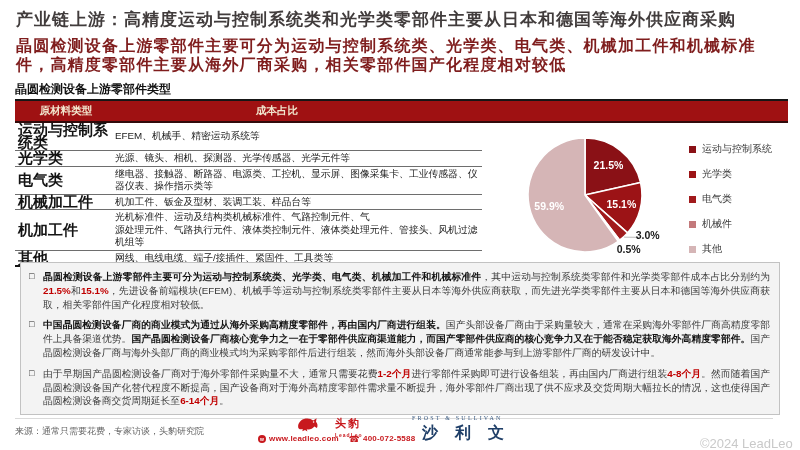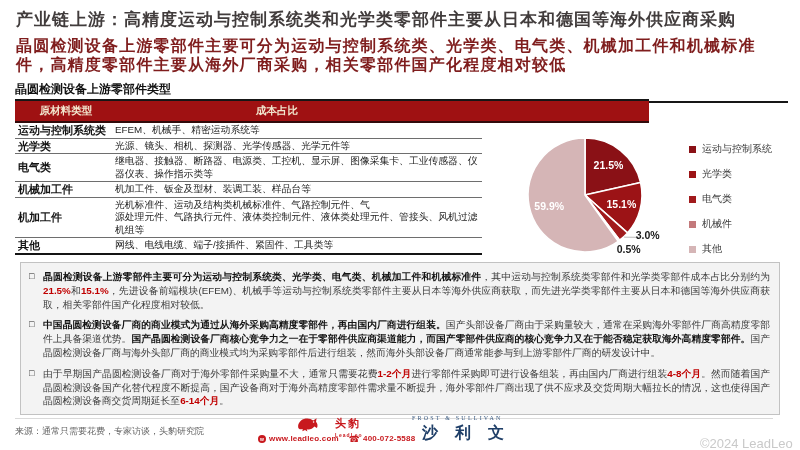--- a/index.html
+++ b/index.html
@@ -4,29 +4,29 @@
 <style>
   html,body{margin:0;padding:0;background:#fff;}
   .page{position:relative;width:800px;height:450px;background:#fff;overflow:hidden;
         font-family:"Liberation Sans","DejaVu Sans",sans-serif;}
   .title{position:absolute;left:16px;top:8px;width:780px;font-size:17px;font-weight:bold;
          color:#413c3c;letter-spacing:1px;}
   .subtitle{position:absolute;left:16px;top:36px;width:768px;font-size:16px;font-weight:bold;
             color:#7f1d1d;letter-spacing:1.2px;line-height:19px;}
   .section-head{position:absolute;left:15px;top:79px;width:773px;border-bottom:2px solid #161616;padding-bottom:3px;}
   .section-title{font-size:12px;font-weight:bold;color:#111;}
-  .hbar{position:absolute;left:15px;top:99px;width:634px;height:24px;background:#9f1112;
+  .hbar{position:absolute;left:15px;top:99px;width:773px;height:24px;background:#9f1112;
         border-top:2px solid #161616;border-bottom:2px solid #310b0b;box-sizing:border-box;
         display:flex;align-items:center;}
   .hc{font-size:10.5px;font-weight:bold;color:#f2e8cf;text-align:center;}
   .hc1{width:102px;} .hc2{flex:1;} .hc3{width:320px;}
   .tbody{position:absolute;left:15px;top:123px;width:467px;}
   .t-row{display:flex;align-items:center;border-bottom:1px solid #6e6e6e;padding:1px 0;}
   .t-row:last-child{border-bottom:2.5px solid #141414;}
-  .t-cat{width:100px;padding-left:3px;font-size:11px;font-weight:bold;color:#141414;line-height:12.5px;box-sizing:border-box;flex:none;}
+  .t-cat{width:100px;padding-left:3px;font-size:15px;font-weight:bold;color:#141414;line-height:12.5px;box-sizing:border-box;flex:none;}
   .t-parts{flex:1;font-size:9.8px;color:#1c1c1c;line-height:12.5px;white-space:pre-wrap;}
   .pie{position:absolute;left:495px;top:128px;}
   .pie-label{font-family:"Liberation Sans",sans-serif;font-size:10.5px;font-weight:bold;}
   .legend{position:absolute;left:689px;top:142px;}
   .lg-item{display:flex;align-items:center;margin-bottom:11px;}
   .lg-swatch{width:7px;height:7px;margin-right:6px;flex:none;}
   .lg-label{font-size:10px;color:#3c3c3c;white-space:nowrap;}
   .panel{position:absolute;left:20px;top:262px;width:760px;box-sizing:border-box;background:#f3f3f3;
          border:1px solid #c2c2c2;padding:7px 9px 6px 8px;}
   .bullet{display:flex;margin-bottom:7px;}

